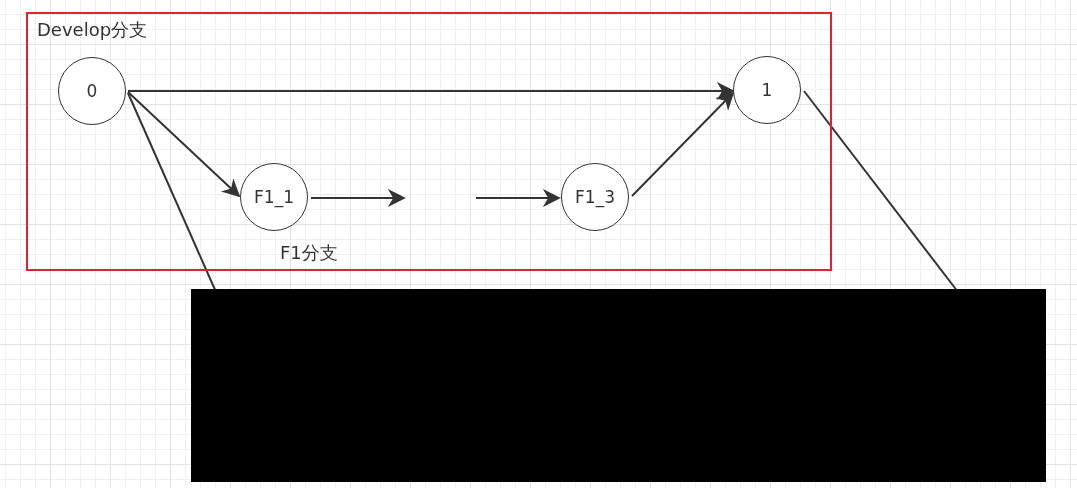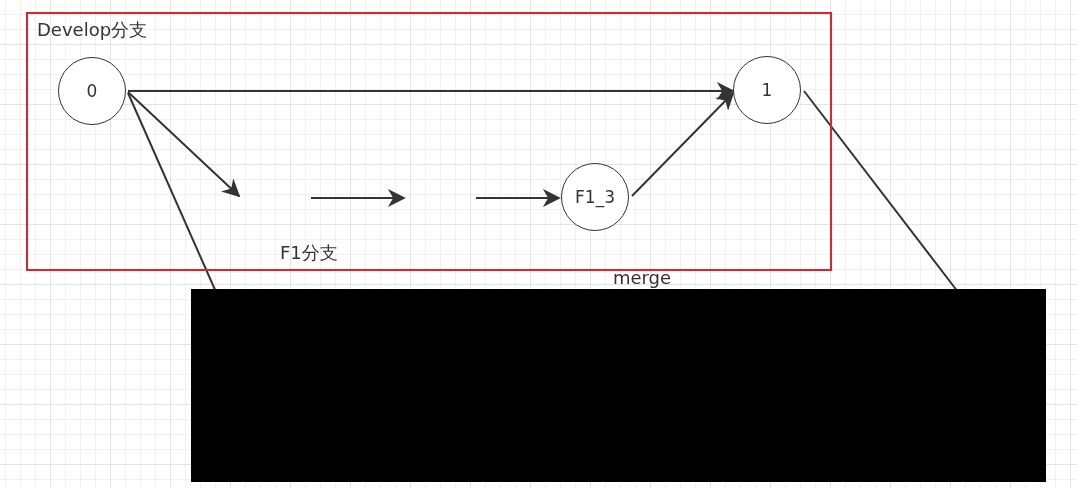--- a/index.html
+++ b/index.html
@@ -59,21 +59,23 @@
 
   <div class="group-box"></div>
   <div class="group-label">Develop分支</div>
 
   <div class="node" style="left:58px; top:57px;">
     <span>0</span>
   </div>
   <div class="node" style="left:733px; top:56px;">
     <span>1</span>
   </div>
+  <div class="node" style="left:240px; top:163px;">
+    <span>F1_1</span>
+  </div>
   <div class="node" style="left:561px; top:163px;">
     <span>F1_3</span>
   </div>
 
   <div class="caption" style="left:243px; top:240px;">F1分支</div>
-  <div class="caption" style="left:510px; top:265px; width:190px;">merge</div>
 
   <div class="redaction"></div>
 </div>
 
 </body></html>

